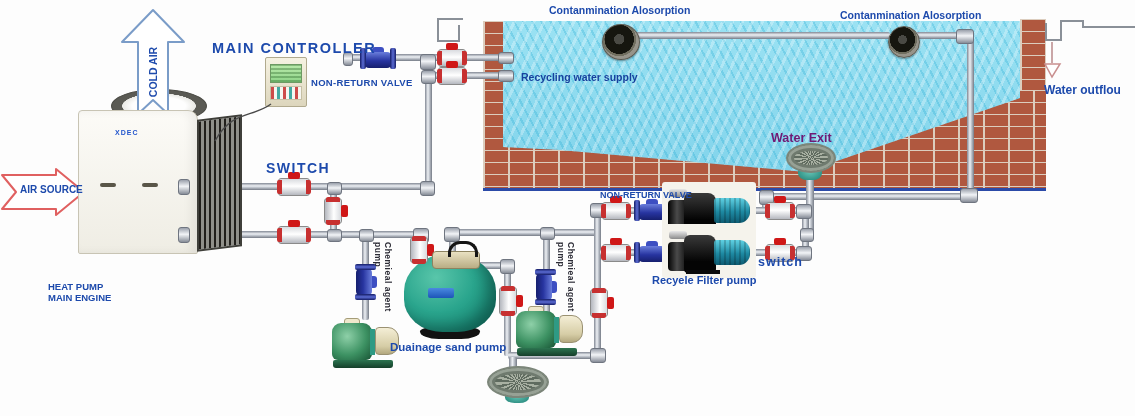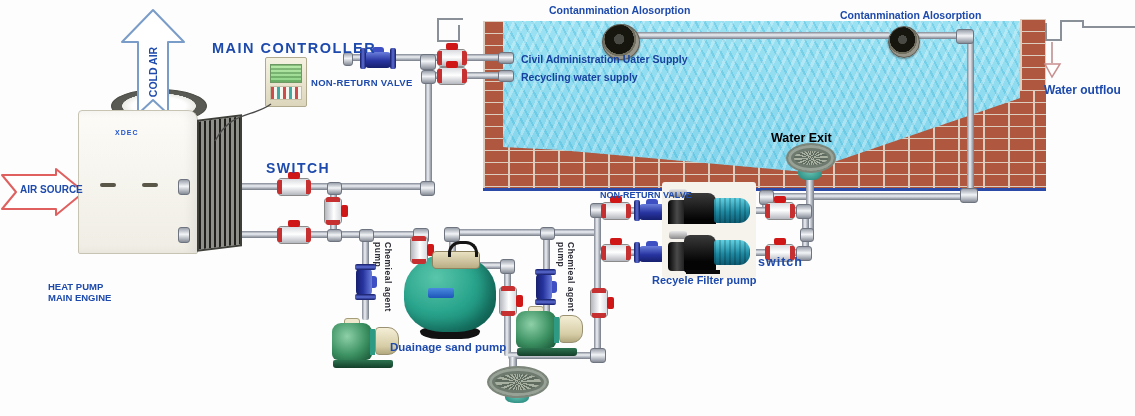--- a/index.html
+++ b/index.html
@@ -285,24 +285,23 @@
 
   <div class="lbl" style="left:212px;top:40px;font-size:14.5px;letter-spacing:1.5px;">MAIN CONTROLLER</div>
   <div class="lbl" style="left:311px;top:77px;font-size:9.5px;letter-spacing:.3px;">NON-RETURN VALVE</div>
   <div class="lbl" style="left:266px;top:160px;font-size:14px;letter-spacing:1.5px;">SWITCH</div>
   <div class="lbl" style="left:48px;top:281px;font-size:9.5px;line-height:11px;">
     <span style="display:block;">HEAT PUMP</span>
     <span style="display:block;">MAIN ENGINE</span>
   </div>
   <div class="lbl" style="left:549px;top:4px;font-size:10.5px;">Contanmination Alosorption</div>
   <div class="lbl" style="left:840px;top:9px;font-size:10.5px;">Contanmination Alosorption</div>
-  <div class="lbl" style="left:521px;top:53px;font-size:10.5px;color:#17419e;">Civil Administration Uater Supply</div>
   <div class="lbl" style="left:521px;top:71px;font-size:10.5px;color:#17419e;">Recycling water supply</div>
   <div class="lbl" style="left:1044px;top:83px;font-size:12px;">Water outflou</div>
-  <div class="lbl" style="left:771px;top:131px;font-size:12.5px;color:#000000;">Water Exit</div>
+  <div class="lbl" style="left:771px;top:131px;font-size:12.5px;color:#701a75;">Water Exit</div>
   <div class="lbl" style="left:600px;top:190px;font-size:9px;">NON-RETURN VALVE</div>
   <div class="lbl" style="left:758px;top:255px;font-size:12.5px;letter-spacing:1px;">switch</div>
   <div class="lbl" style="left:652px;top:274px;font-size:11px;">Recyele Filter pump</div>
   <div class="lbl" style="left:390px;top:341px;font-size:11.5px;">Duainage sand pump</div>
   <div class="vlbl" style="left:373px;top:242px;height:80px;">Chemieal agent pump</div>
   <div class="vlbl" style="left:556px;top:242px;height:80px;">Chemieal agent pump</div>
 
   <svg class="overlay" width="1135" height="416" viewBox="0 0 1135 416">
     <path d="M271,104 C252,118 232,110 215,141" fill="none" stroke="#4a4a4a" stroke-width="1.4"></path>
     <path d="M463,19 H438 V41 H459 V25" fill="none" stroke="#8a9098" stroke-width="2"></path>

